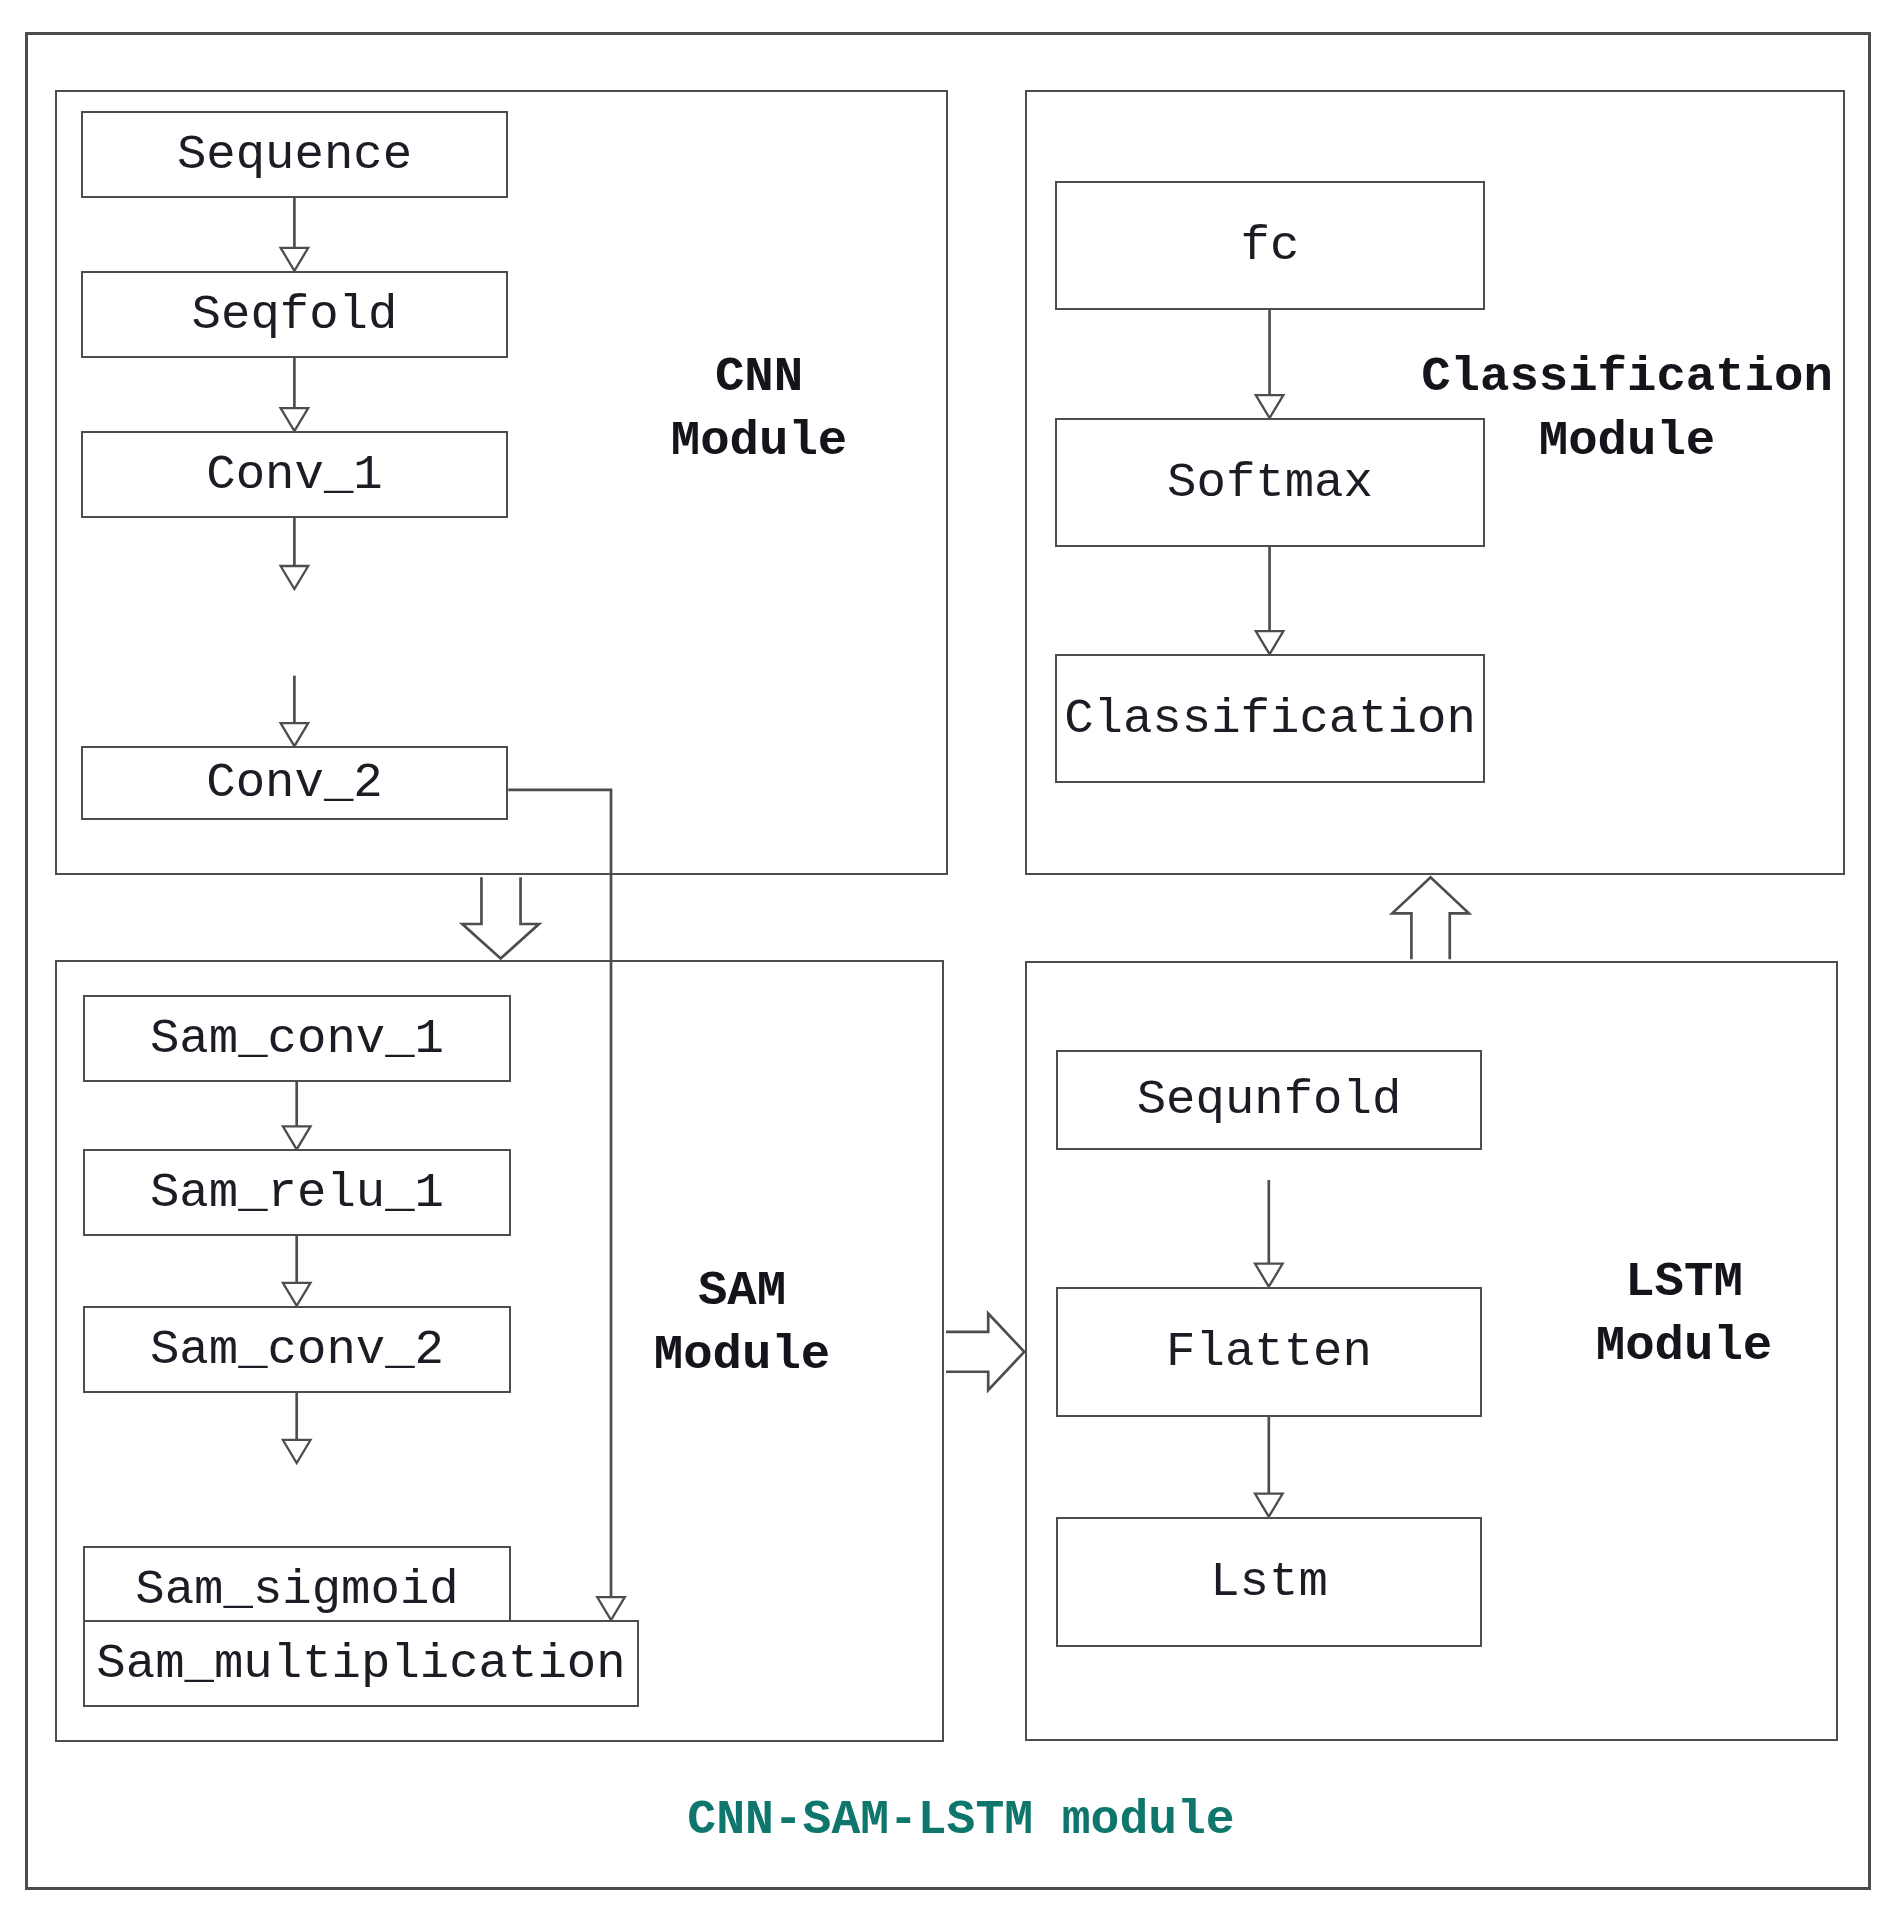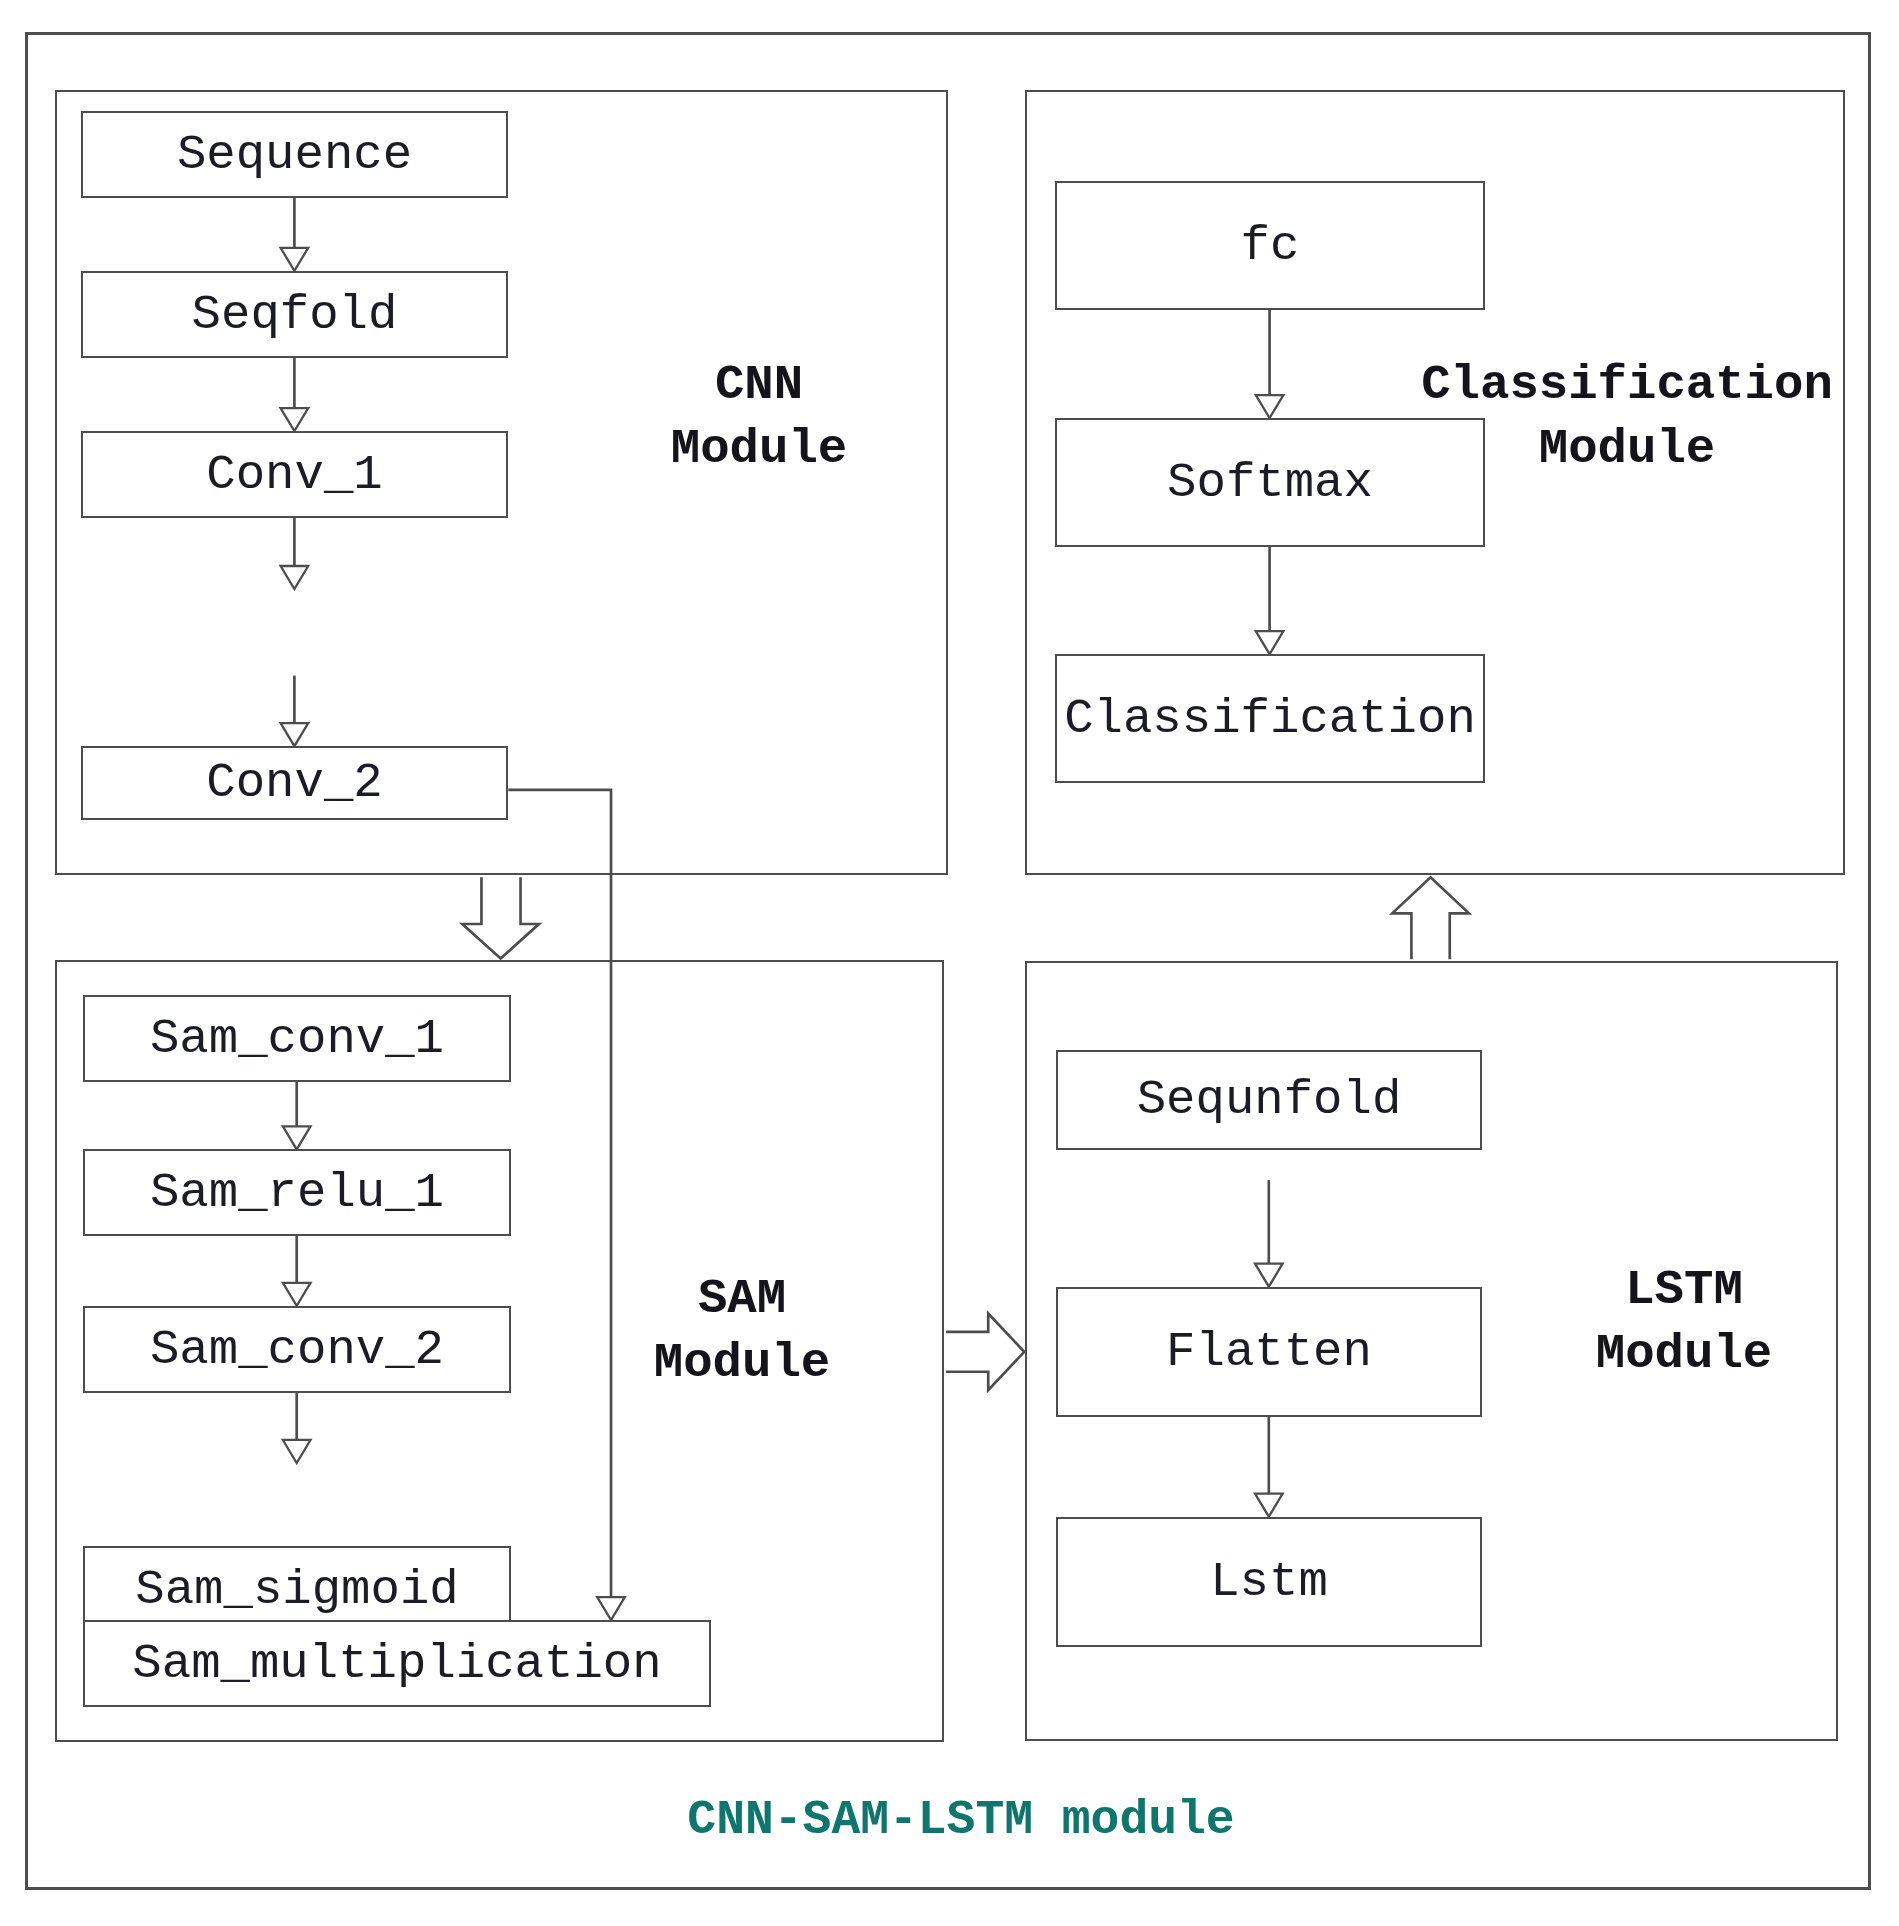--- a/index.html
+++ b/index.html
@@ -27,21 +27,21 @@
   .frame-sam{left:55px;top:960px;width:889px;height:782px;}
   .frame-lstm{left:1025px;top:961px;width:813px;height:780px;}
   .arrows{position:absolute;left:0;top:0;}
   .layer-box{
     position:absolute;background:#ffffff;border:2.3px solid var(--line);box-sizing:border-box;
     display:flex;align-items:center;justify-content:center;
     font-size:49px;color:var(--text);white-space:nowrap;letter-spacing:0px;
   }
   .module-label{
     position:absolute;transform:translateX(-50%);text-align:center;
-    font-weight:bold;font-size:49px;line-height:64px;color:#14141a;white-space:nowrap;margin-top:8px;
+    font-weight:bold;font-size:49px;line-height:64px;color:#14141a;white-space:nowrap;
   }
   .module-label .ll{display:block;}
   .footer-label{
     position:absolute;transform:translateX(-50%);
     font-weight:bold;font-size:48px;color:#0f766e;white-space:nowrap;
   }
   svg line, svg polyline{stroke:var(--line);stroke-width:3.5;fill:none;}
   svg polygon{stroke:var(--line);stroke-width:3;fill:#ffffff;}
   svg path.block-arrow{stroke:var(--line);stroke-width:3.5;fill:#ffffff;stroke-linejoin:miter;}
 </style>
@@ -101,21 +101,21 @@
   <div class="layer-box" style="left:81px;top:746px;width:427px;height:74px;">Conv_2</div>
 
   <div class="layer-box" style="left:1055px;top:181px;width:430px;height:129px;">fc</div>
   <div class="layer-box" style="left:1055px;top:418px;width:430px;height:129px;">Softmax</div>
   <div class="layer-box" style="left:1055px;top:654px;width:430px;height:129px;">Classification</div>
 
   <div class="layer-box" style="left:83px;top:995px;width:428px;height:87px;">Sam_conv_1</div>
   <div class="layer-box" style="left:83px;top:1149px;width:428px;height:87px;">Sam_relu_1</div>
   <div class="layer-box" style="left:83px;top:1306px;width:428px;height:87px;">Sam_conv_2</div>
   <div class="layer-box" style="left:83px;top:1546px;width:428px;height:87px;">Sam_sigmoid</div>
-  <div class="layer-box" style="left:83px;top:1620px;width:628px;height:87px;">Sam_multiplication</div>
+  <div class="layer-box" style="left:83px;top:1620px;width:556px;height:87px;">Sam_multiplication</div>
 
   <div class="layer-box" style="left:1056px;top:1050px;width:426px;height:100px;">Sequnfold</div>
   <div class="layer-box" style="left:1056px;top:1287px;width:426px;height:130px;">Flatten</div>
   <div class="layer-box" style="left:1056px;top:1517px;width:426px;height:130px;">Lstm</div>
 
   <div class="module-label" style="left:759px;top:345px;">
     <span class="ll">CNN</span>
     <span class="ll">Module</span>
   </div>
   <div class="module-label" style="left:1627px;top:345px;">

